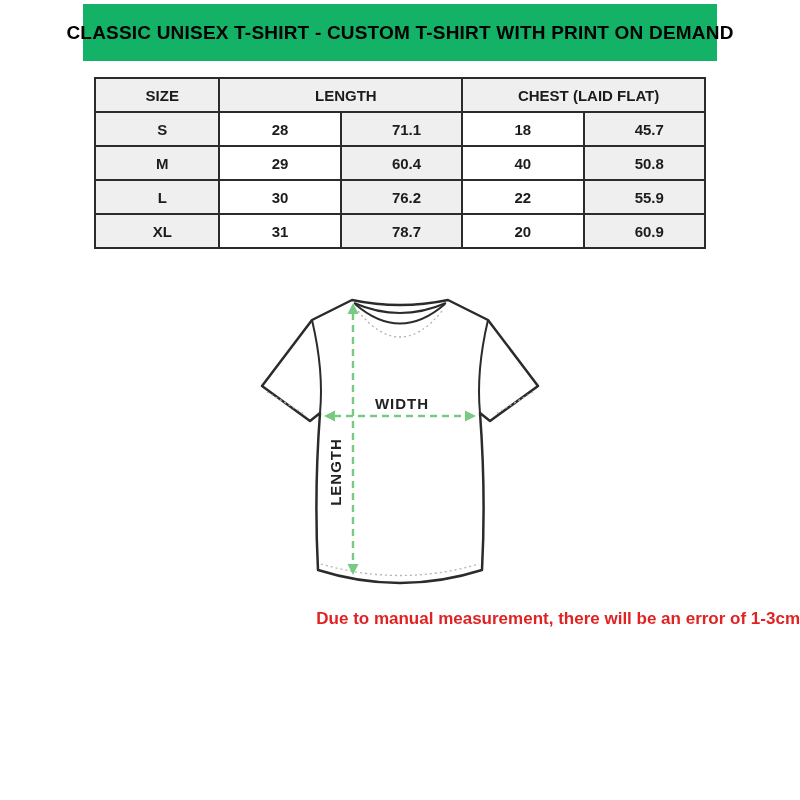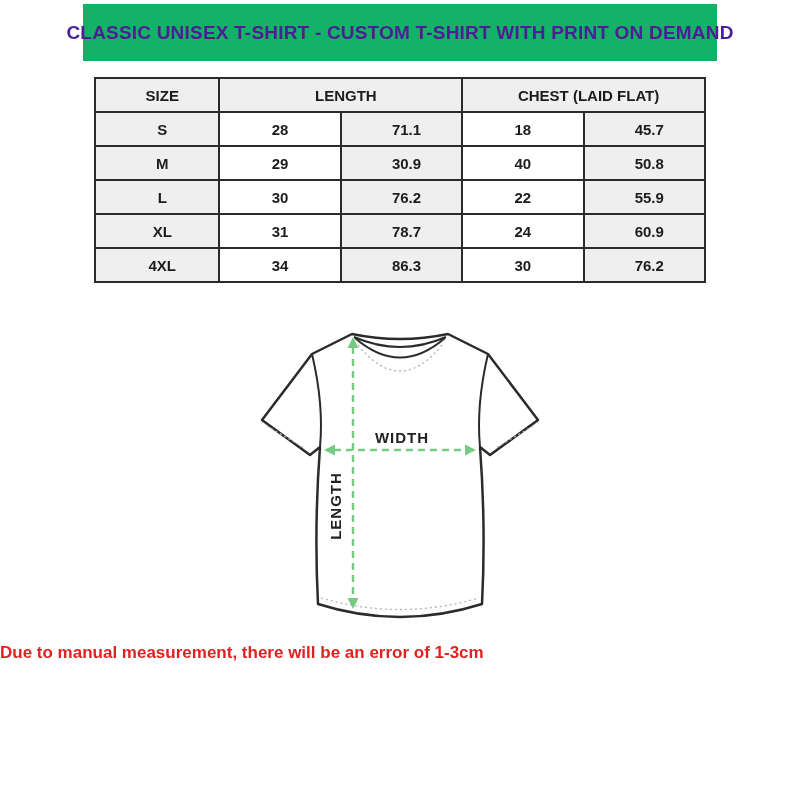--- a/index.html
+++ b/index.html
@@ -12,21 +12,21 @@
   * { box-sizing: border-box; margin: 0; padding: 0; }
   html, body { width: 800px; background: #ffffff; font-family: "Liberation Sans", sans-serif; }
   .page { width: 800px; height: 800px; overflow: hidden; background: #fff; }
 
   .banner {
     width: 634px; height: 57px; margin: 4px auto 0 auto;
     background: var(--banner-green);
     display: flex; align-items: center; justify-content: center;
   }
   .banner h1 {
-    color: #4c1d95; font-size: 19px; font-weight: bold;
+    color: #000000; font-size: 19px; font-weight: bold;
     letter-spacing: 0.2px; white-space: nowrap;
   }
 
   table.size-table {
     width: 612px; margin: 16px auto 0 auto;
     border-collapse: collapse; table-layout: fixed;
     border: 2px solid var(--line-dark);
   }
   .size-table th, .size-table td {
     border: 2px solid var(--line-dark);
@@ -41,21 +41,21 @@
   .diagram { margin-top: 44px; }
   .diagram svg { display: block; margin: 0 auto; }
   .tee-line   { fill: #ffffff; stroke: var(--line-dark); stroke-width: 2.5; stroke-linejoin: round; }
   .seam       { fill: none; stroke: var(--line-dark); stroke-width: 2; }
   .stitch     { fill: none; stroke: #b3b3b3; stroke-width: 1.3; stroke-dasharray: 2,3; }
   .dim-line   { fill: none; stroke: var(--arrow-green); stroke-width: 2.4; stroke-dasharray: 7,5; }
   .dim-head   { fill: var(--arrow-green); stroke: none; }
   .dim-label  { fill: #222; font-family: "Liberation Sans", sans-serif; font-size: 15px; font-weight: bold; letter-spacing: 1px; }
 
   .disclaimer {
-    margin-top: 16px; text-align: left;
+    margin-top: 16px; text-align: right;
     color: var(--error-red); font-size: 17px; font-weight: bold;
   }
 </style>
 </head>
 <body>
 
 <div class="page">
 
   <header class="banner">
     <h1>CLASSIC UNISEX T-SHIRT - CUSTOM T-SHIRT WITH PRINT ON DEMAND</h1>
@@ -80,44 +80,37 @@
       <tr>
         <td class="gray">S</td>
         <td>28</td>
         <td class="gray">71.1</td>
         <td>18</td>
         <td class="gray">45.7</td>
       </tr>
       <tr>
         <td class="gray">M</td>
         <td>29</td>
-        <td class="gray">30.9</td>
+        <td class="gray">60.4</td>
         <td>40</td>
         <td class="gray">50.8</td>
       </tr>
       <tr>
         <td class="gray">L</td>
         <td>30</td>
         <td class="gray">76.2</td>
         <td>22</td>
         <td class="gray">55.9</td>
       </tr>
       <tr>
         <td class="gray">XL</td>
         <td>31</td>
         <td class="gray">78.7</td>
-        <td>24</td>
+        <td>20</td>
         <td class="gray">60.9</td>
-      </tr>
-      <tr>
-        <td class="gray">4XL</td>
-        <td>34</td>
-        <td class="gray">86.3</td>
-        <td>30</td>
-        <td class="gray">76.2</td>
       </tr>
     </tbody>
   </table>
 
   <div class="diagram">
     <svg width="300" height="300" viewBox="0 0 300 300">
 
       <path class="tee-line" d="M 102,7 L 62,27 L 12,93 L 60,128 L 70,120 Q 64,200 68,277 Q 150,303 232,277 Q 236,200 230,120 L 240,128 L 288,93 L 238,27 L 198,7 Q 150,17 102,7 Z"></path>
 
       <path class="seam" d="M 62,27 Q 74,78 70,120"></path>

